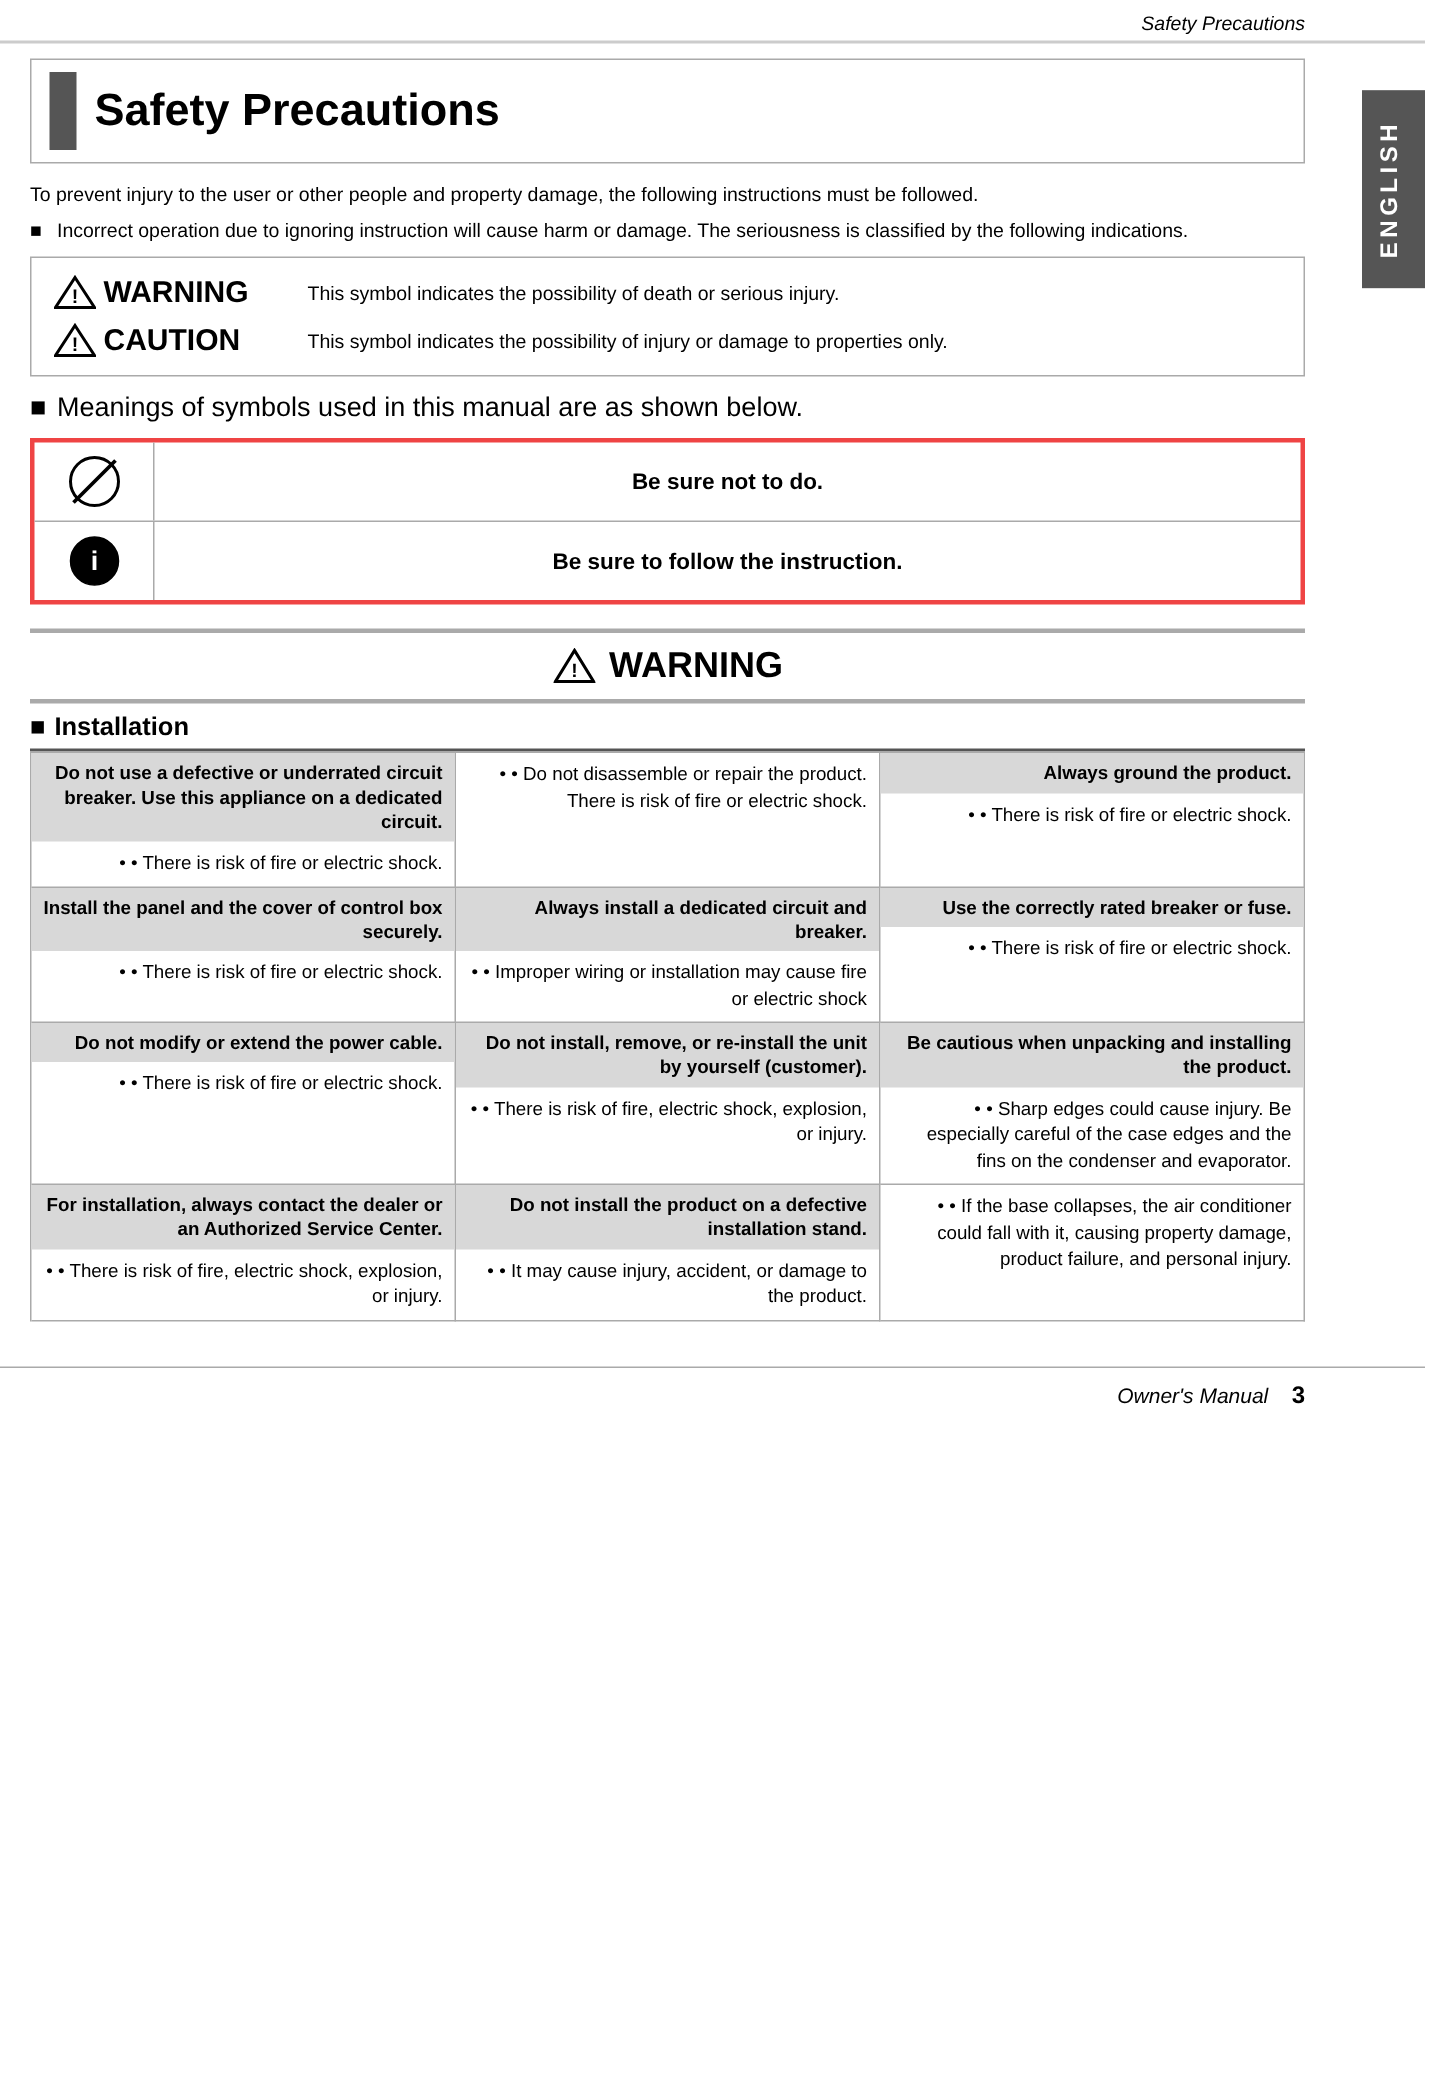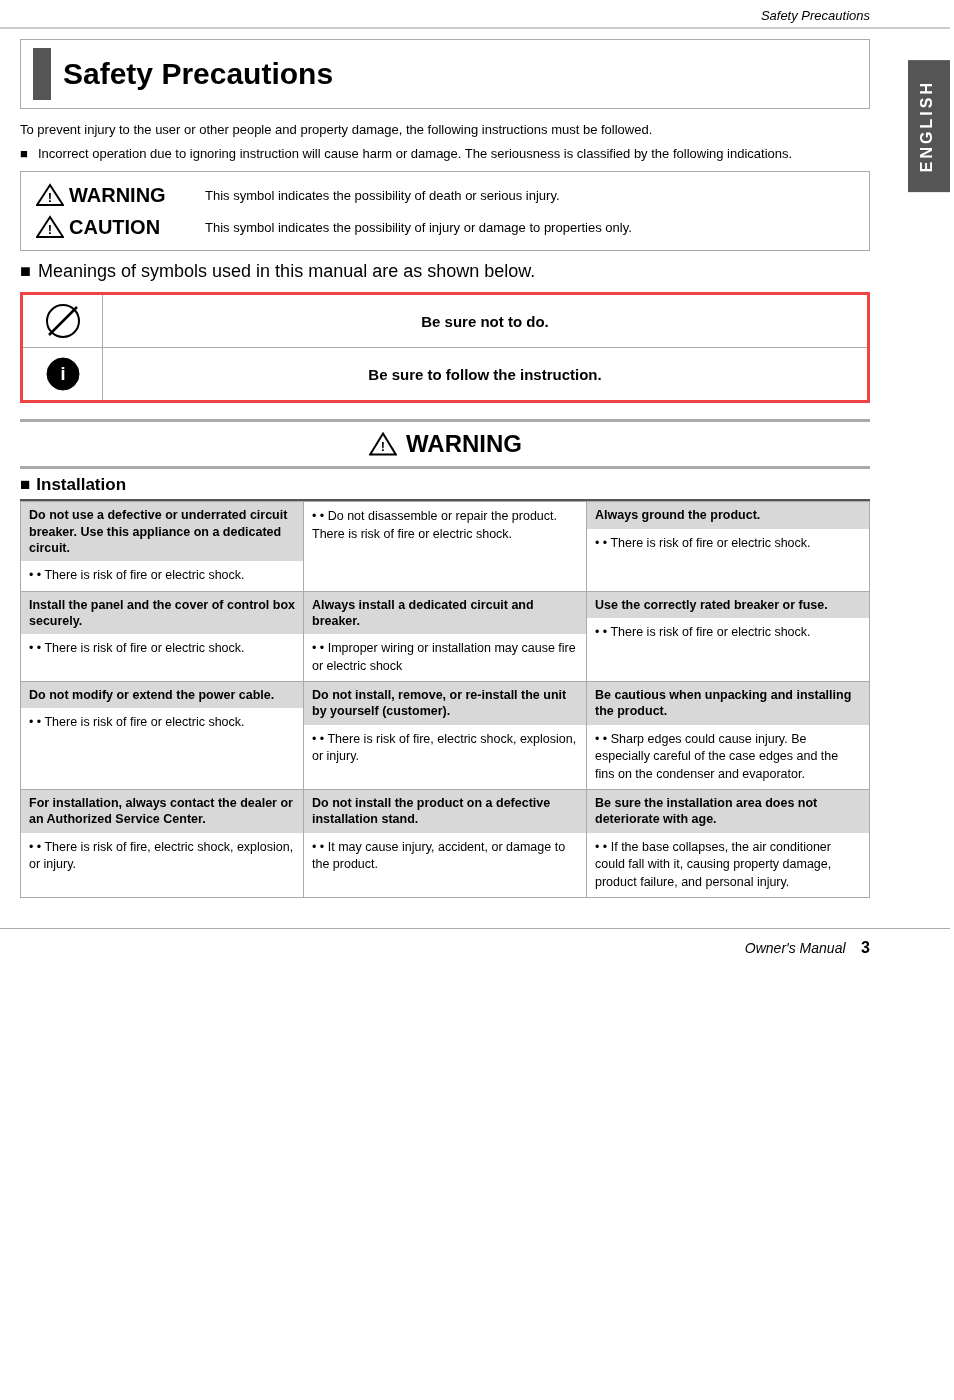--- a/index.html
+++ b/index.html
@@ -214,20 +214,21 @@
     .warning-grid {
       display: grid;
       grid-template-columns: 1fr 1fr 1fr;
       border-left: 1px solid #aaa;
       border-top: 1px solid #aaa;
     }
 
     .cell-with-header {
       border-right: 1px solid #aaa;
       border-bottom: 1px solid #aaa;
+      text-align: right;
     }
 
     .cell-title {
       background: #d8d8d8;
       font-weight: bold;
       font-size: 12.5px;
       padding: 5px 8px;
       line-height: 1.3;
     }
 
@@ -420,21 +421,20 @@
           <span class="bullet-item">• There is risk of fire, electric shock, explosion, or injury.</span>
         </div>
       </div>
       <div class="cell-with-header">
         <div class="cell-title">Do not install the product on a defective installation stand.</div>
         <div class="cell-body">
           <span class="bullet-item">• It may cause injury, accident, or damage to the product.</span>
         </div>
       </div>
       <div class="cell-with-header">
-        <div class="cell-title">Be sure the installation area does not deteriorate with age.</div>
         <div class="cell-body">
           <span class="bullet-item">• If the base collapses, the air conditioner could fall with it, causing property damage, product failure, and personal injury.</span>
         </div>
       </div>
 
     </div>
 
   </div>
 
   <div class="footer">

